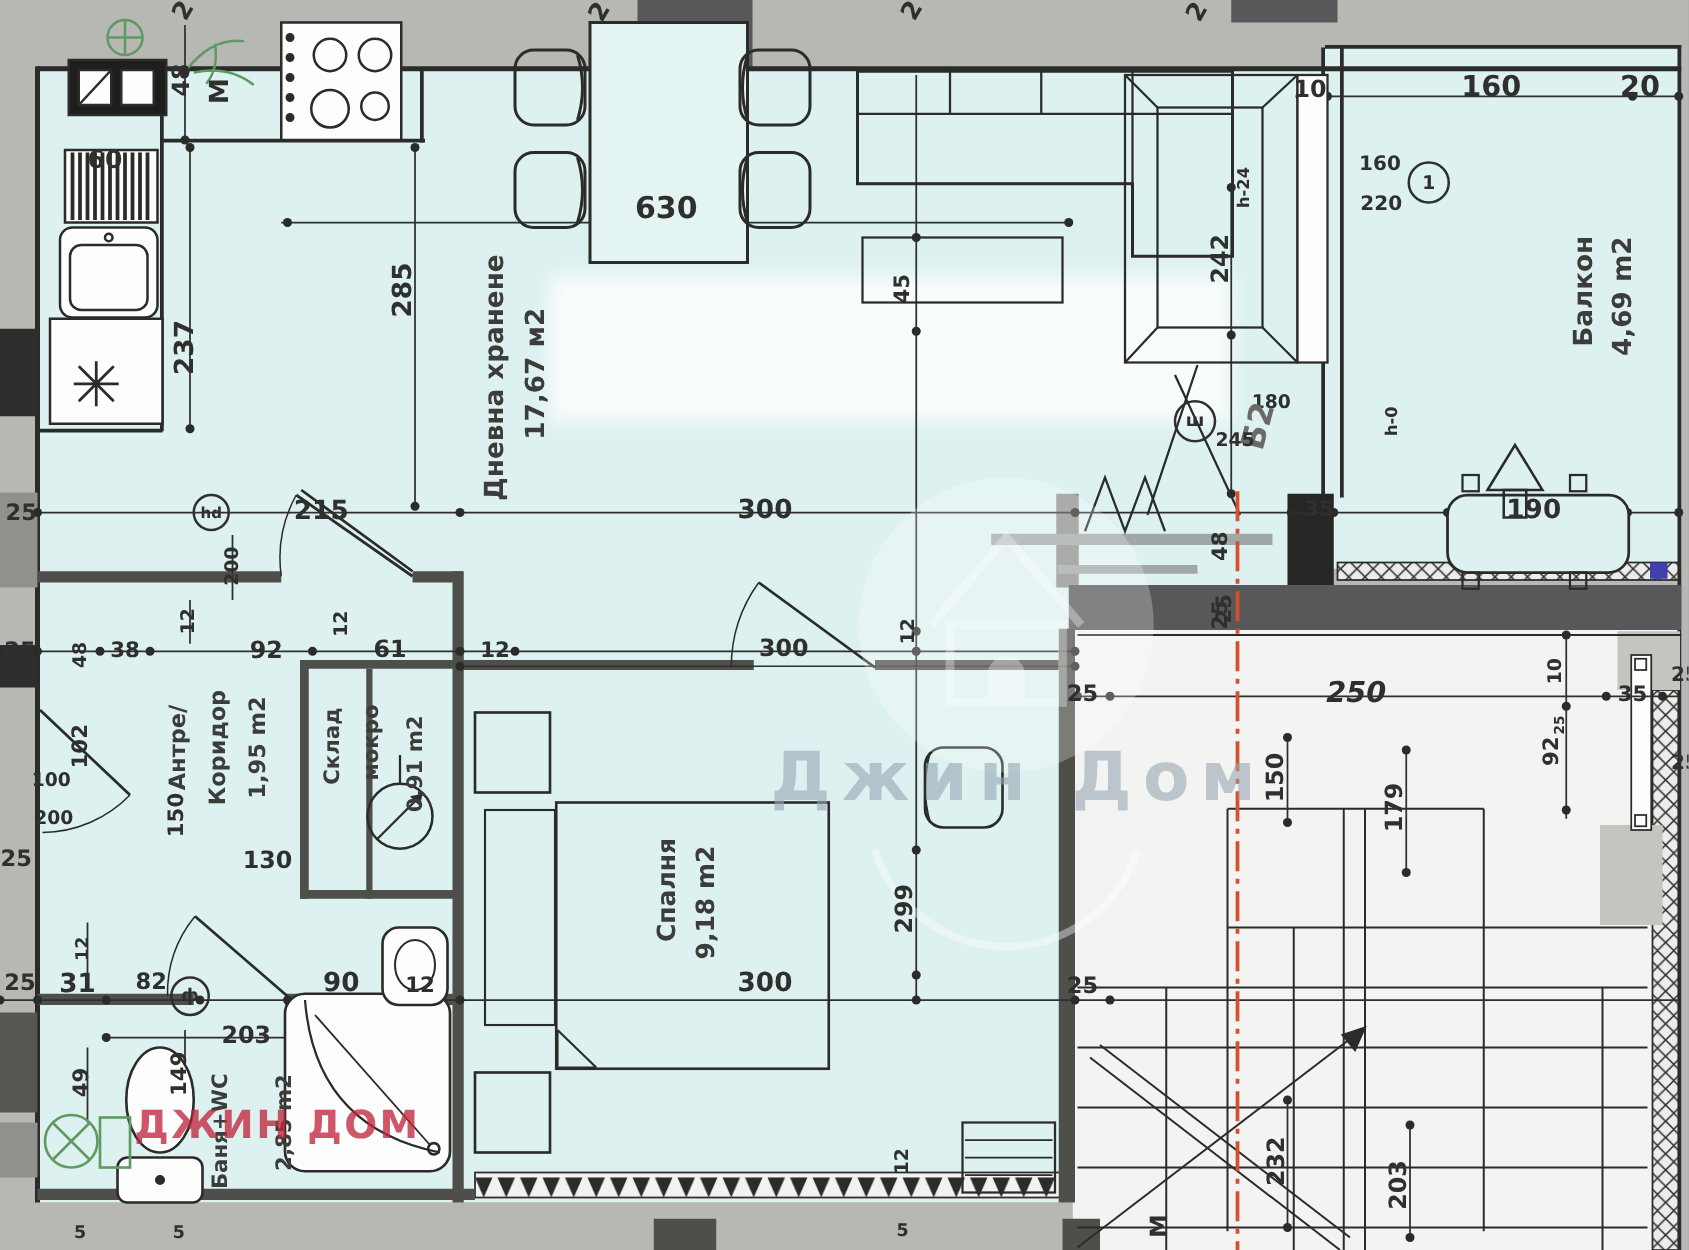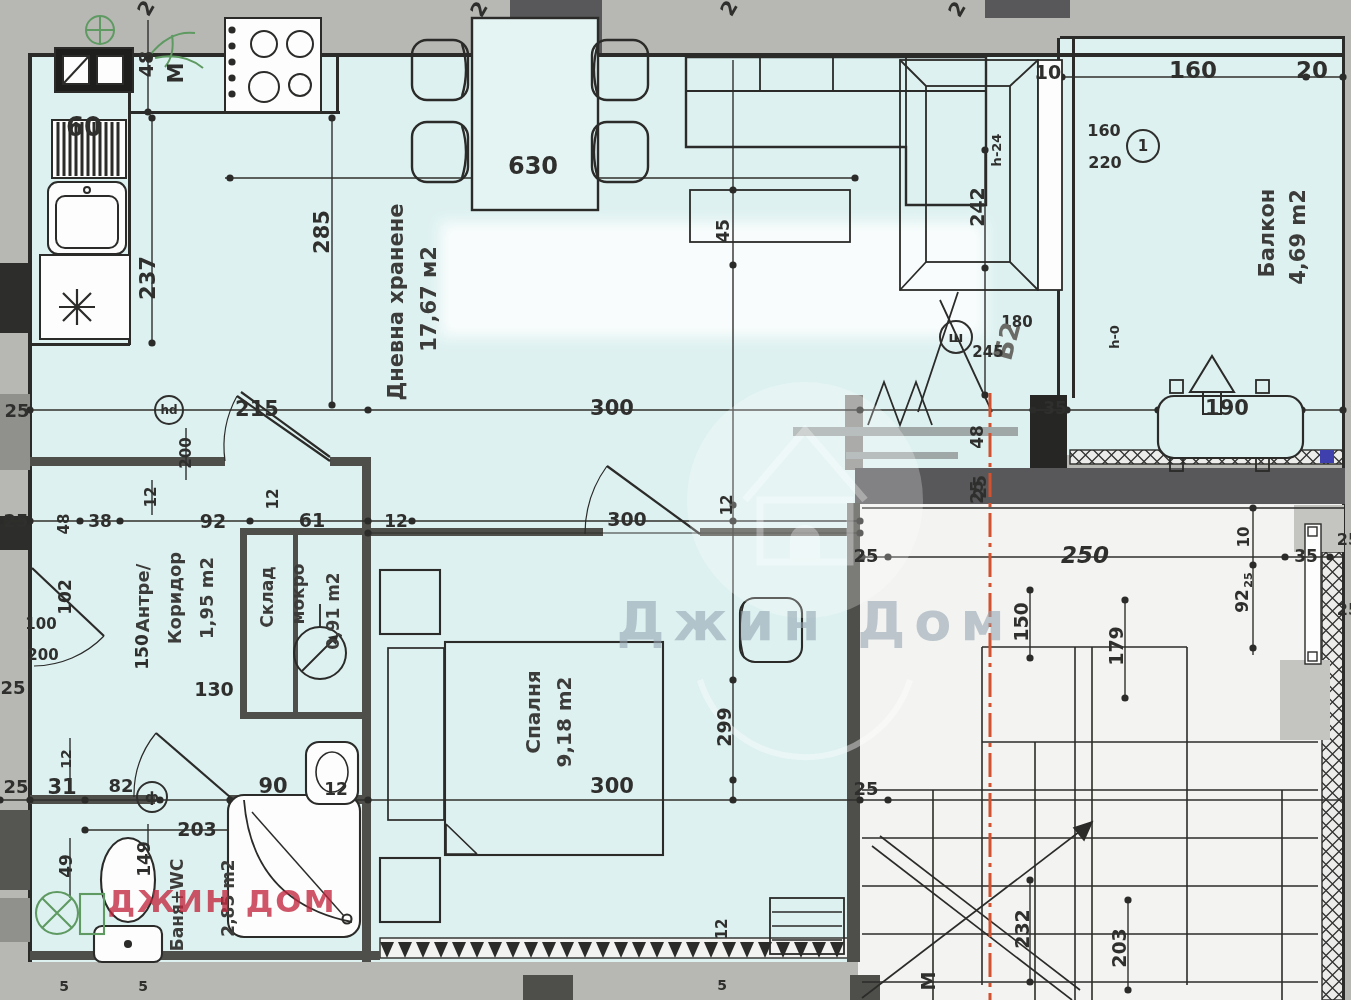--- a/index.html
+++ b/index.html
@@ -332,21 +332,21 @@
   <path d="M990 393 V1000" stroke="#d2512e" stroke-width="3" stroke-dasharray="24 6 4 6" fill="none"></path>
 </svg>
 
 <div id="label-layer">
       <div class="lbl d" style="left: 146px; top: 8px; font-size: 20px; transform: translate(-50%, -50%) rotate(-60deg);">2</div>
       <div class="lbl d" style="left: 479px; top: 9px; font-size: 20px; transform: translate(-50%, -50%) rotate(-60deg);">2</div>
       <div class="lbl d" style="left: 729px; top: 8px; font-size: 20px; transform: translate(-50%, -50%) rotate(-60deg);">2</div>
       <div class="lbl d" style="left: 957px; top: 9px; font-size: 20px; transform: translate(-50%, -50%) rotate(-60deg);">2</div>
       <div class="lbl d" style="left: 146px; top: 64px; font-size: 19px; transform: translate(-50%, -50%) rotate(-90deg);">48</div>
       <div class="lbl d" style="left: 176px; top: 73px; font-size: 21px; transform: translate(-50%, -50%) rotate(-90deg);">M</div>
-      <div class="lbl d" style="left: 84px; top: 127px; font-size: 26px; transform: translate(-50%, -50%) rotate(0deg);">60</div>
+      <div class="lbl d" style="left: 84px; top: 127px; font-size: 20px; transform: translate(-50%, -50%) rotate(0deg);">60</div>
       <div class="lbl d" style="left: 148px; top: 278px; font-size: 21px; transform: translate(-50%, -50%) rotate(-90deg);">237</div>
       <div class="lbl d" style="left: 322px; top: 232px; font-size: 21px; transform: translate(-50%, -50%) rotate(-90deg);">285</div>
       <div class="lbl d" style="left: 533px; top: 166px; font-size: 24px; transform: translate(-50%, -50%) rotate(0deg);">630</div>
       <div class="lbl r" style="left: 396px; top: 302px; font-size: 21px; transform: translate(-50%, -50%) rotate(-90deg);">Дневна хранене</div>
       <div class="lbl r" style="left: 429px; top: 299px; font-size: 21px; transform: translate(-50%, -50%) rotate(-90deg);">17,67 м2</div>
       <div class="lbl d" style="left: 723px; top: 231px; font-size: 17px; transform: translate(-50%, -50%) rotate(-90deg);">45</div>
       <div class="lbl d" style="left: 977px; top: 207px; font-size: 19px; transform: translate(-50%, -50%) rotate(-90deg);">242</div>
       <div class="lbl d" style="left: 996px; top: 150px; font-size: 13px; transform: translate(-50%, -50%) rotate(-90deg);">h-24</div>
       <div class="lbl d" style="left: 1048px; top: 72px; font-size: 19px; transform: translate(-50%, -50%) rotate(0deg);">10</div>
       <div class="lbl d" style="left: 1193px; top: 70px; font-size: 23px; transform: translate(-50%, -50%) rotate(0deg);">160</div>

